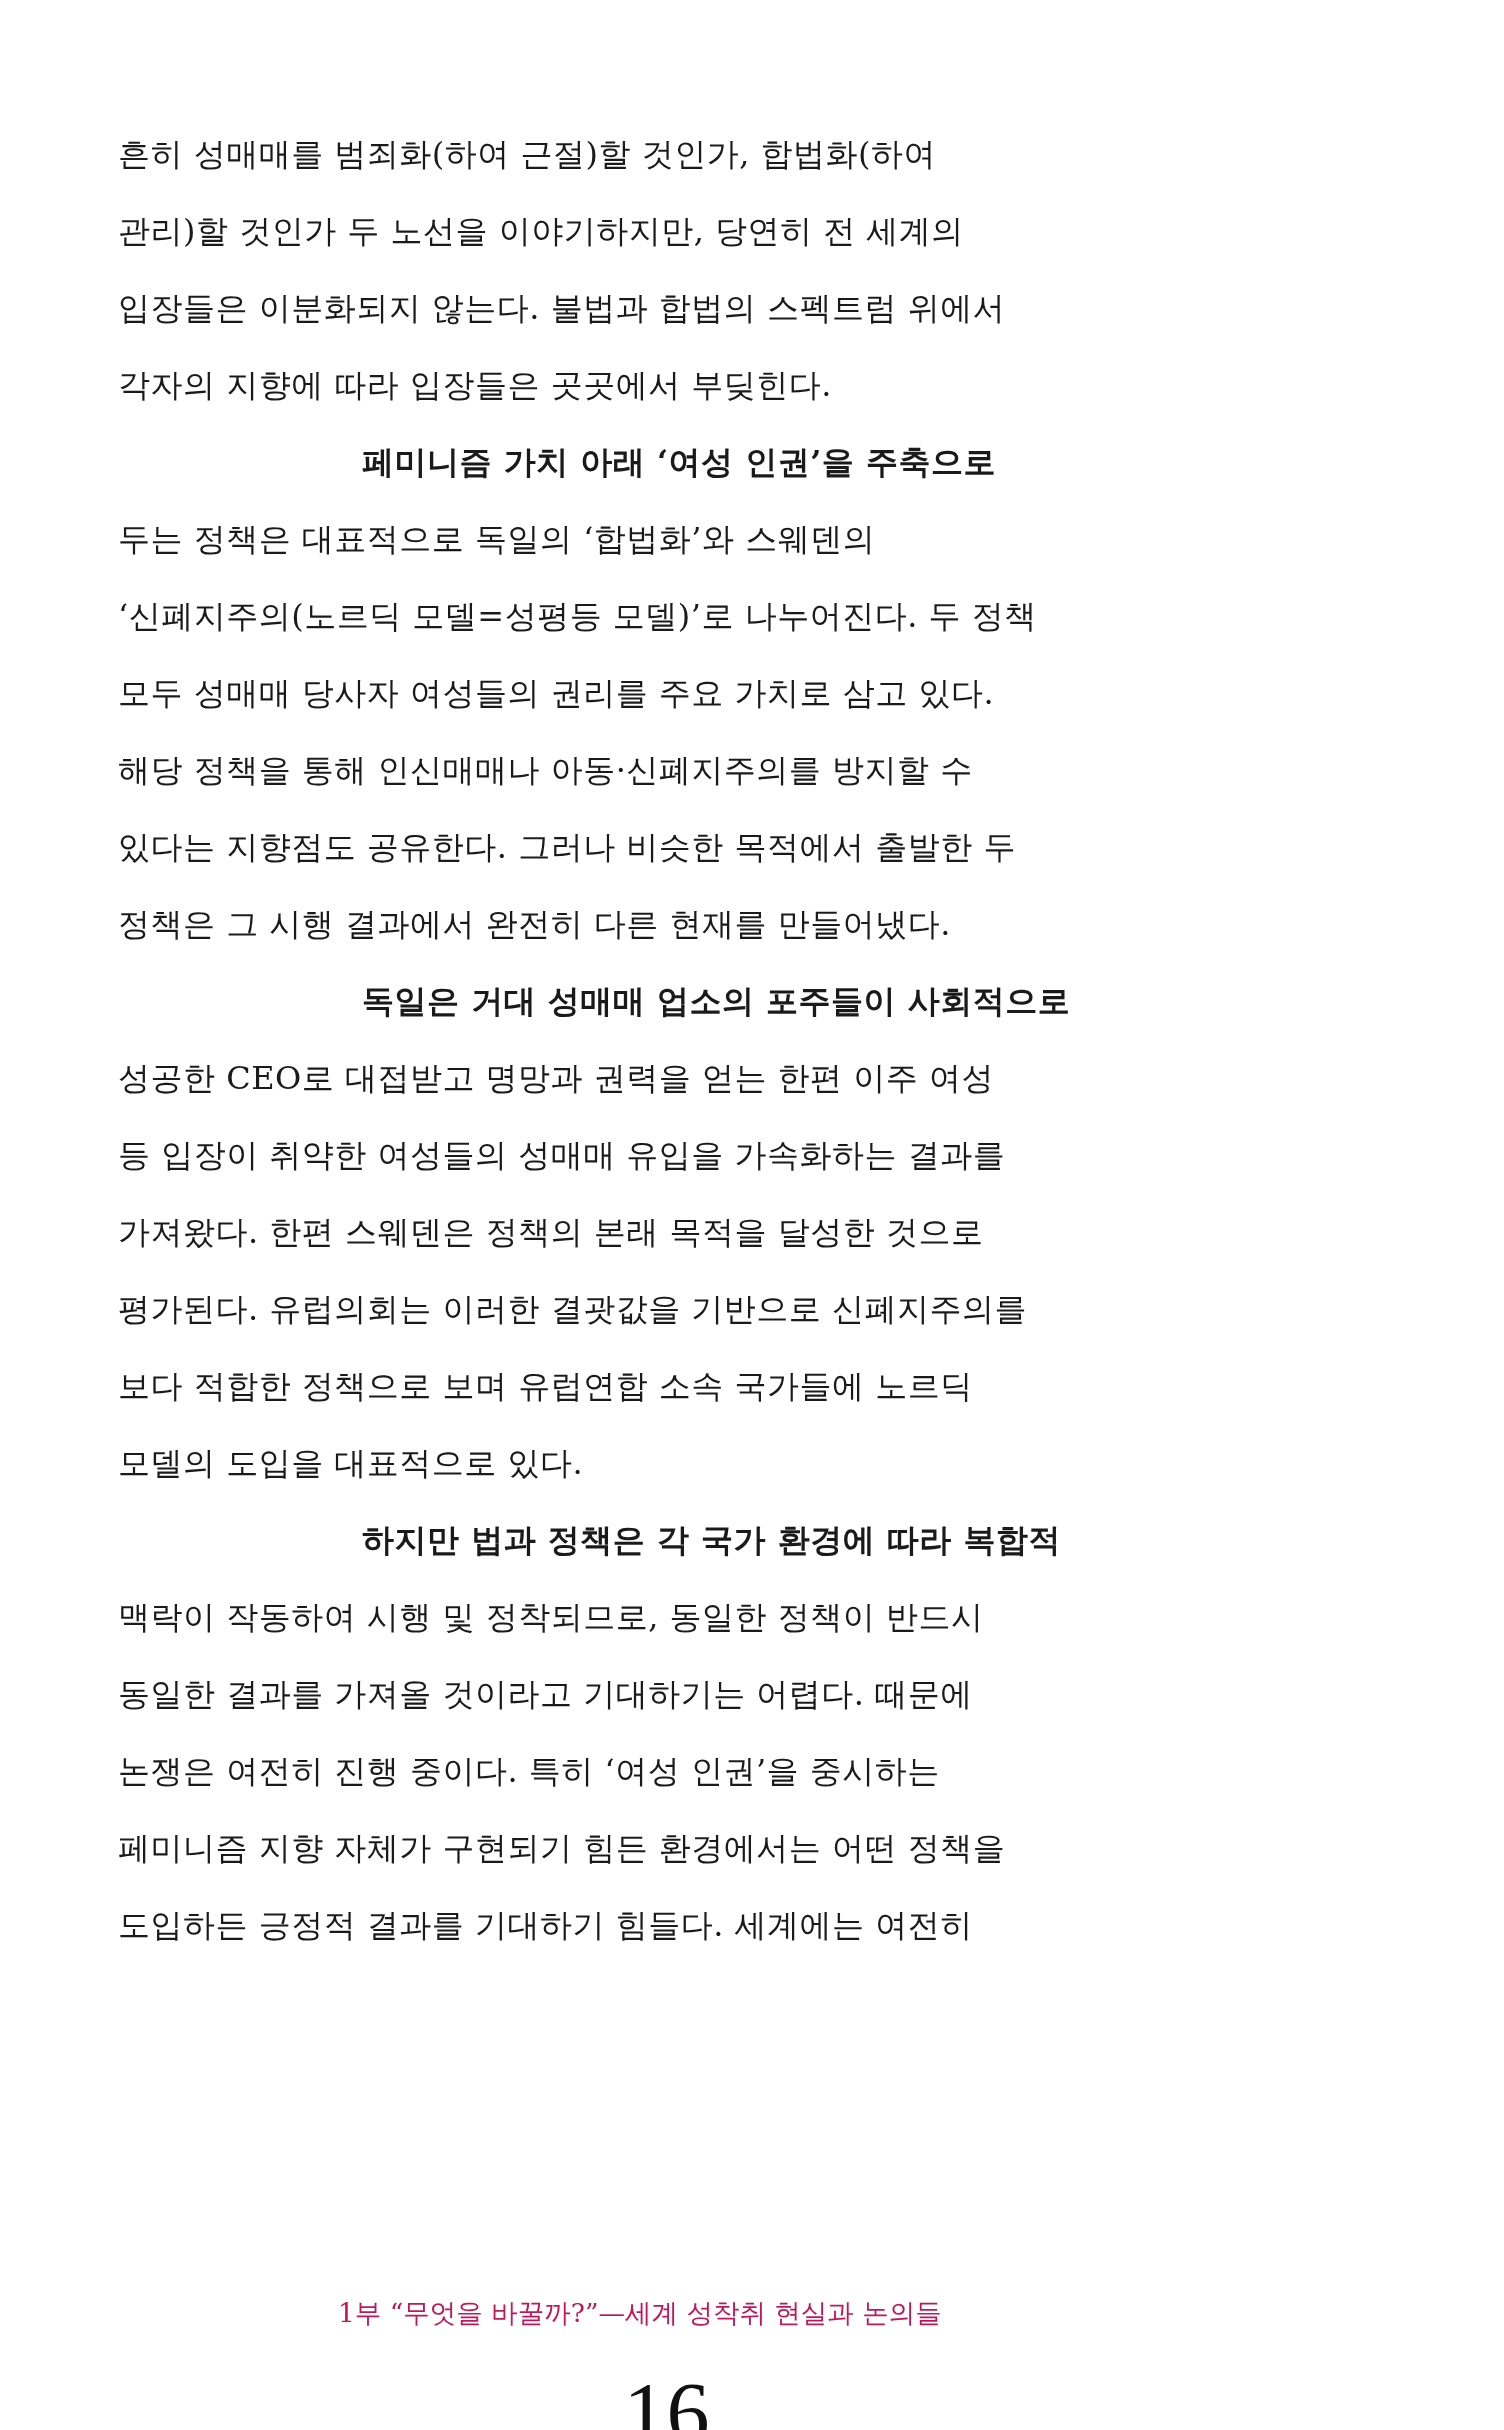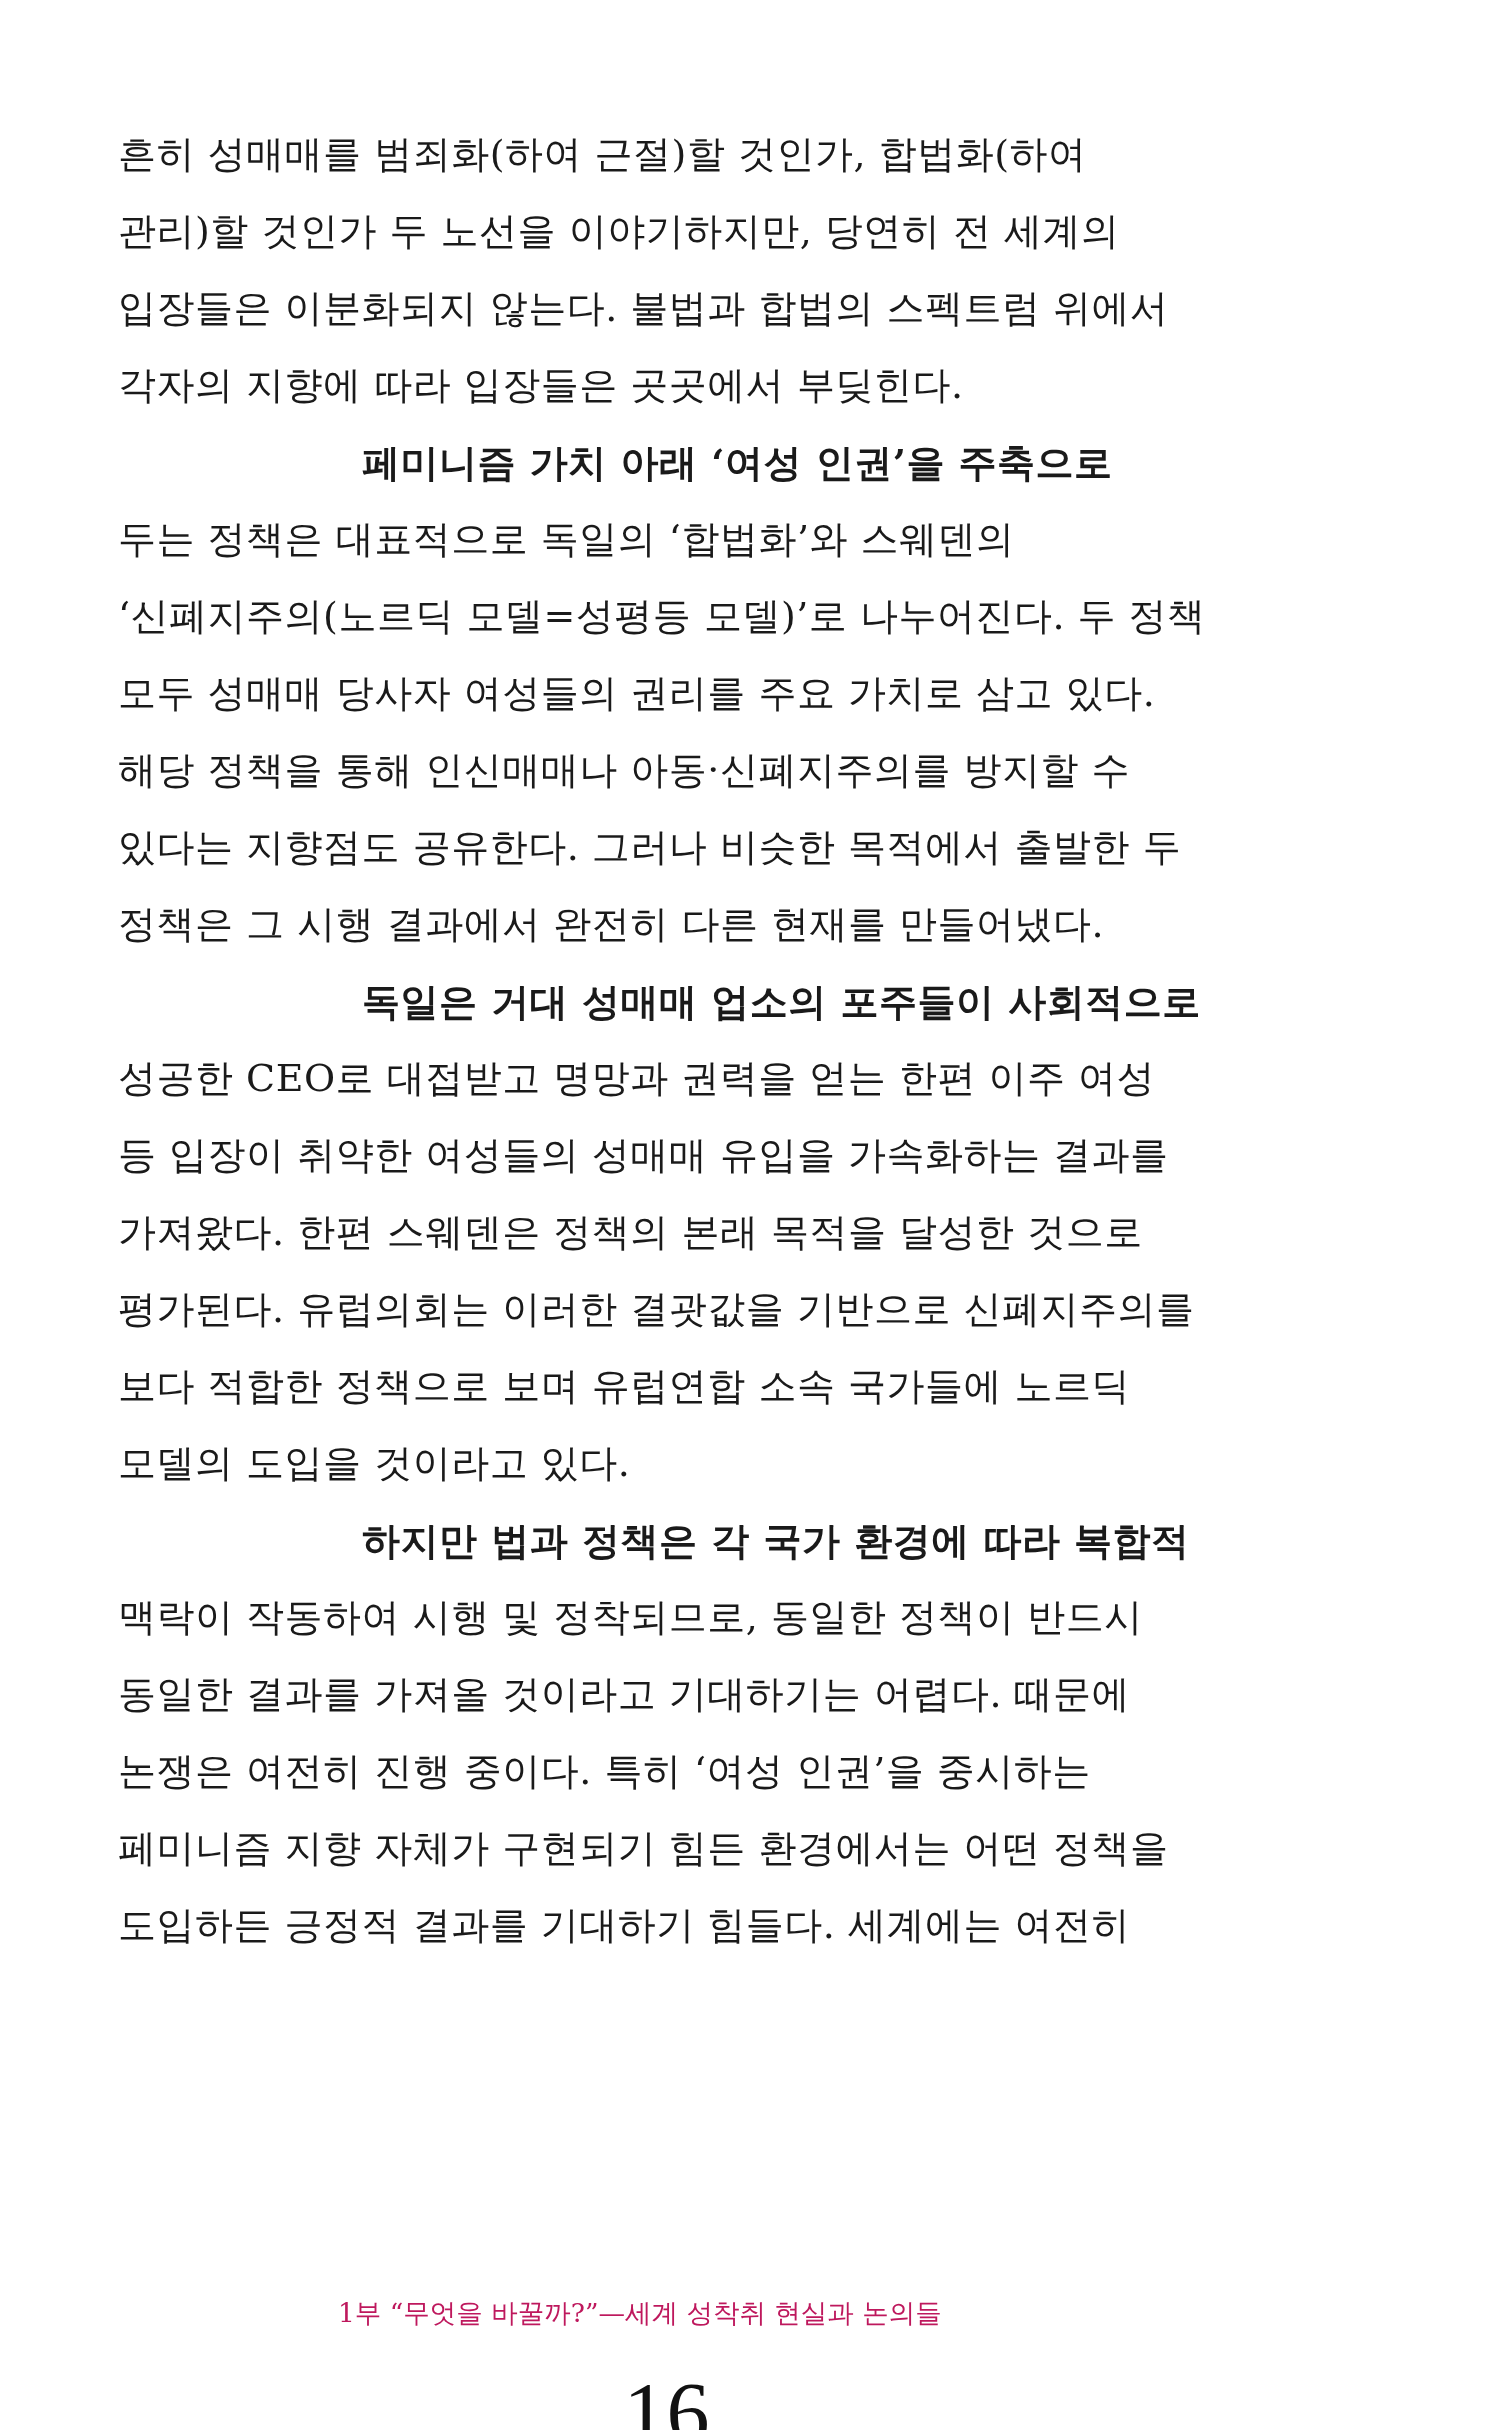--- a/index.html
+++ b/index.html
@@ -25,21 +25,21 @@
     .body-text {
       position: absolute;
       left: 118px;
       top: 116px;
       width: 1098px;
     }
     .line {
       display: block;
       height: 77px;
       line-height: 77px;
-      font-size: 38px;
+      font-size: 32px;
       white-space: nowrap;
       letter-spacing: 0.5px;
     }
     .line.indent {
       padding-left: 244px;
       font-weight: bold;
     }
     .running-footer {
       position: absolute;
       left: 338px;
@@ -78,21 +78,21 @@
     <span class="line">모두 성매매 당사자 여성들의 권리를 주요 가치로 삼고 있다.</span>
     <span class="line">해당 정책을 통해 인신매매나 아동·신폐지주의를 방지할 수</span>
     <span class="line">있다는 지향점도 공유한다. 그러나 비슷한 목적에서 출발한 두</span>
     <span class="line">정책은 그 시행 결과에서 완전히 다른 현재를 만들어냈다.</span>
     <span class="line indent">독일은 거대 성매매 업소의 포주들이 사회적으로</span>
     <span class="line">성공한 CEO로 대접받고 명망과 권력을 얻는 한편 이주 여성</span>
     <span class="line">등 입장이 취약한 여성들의 성매매 유입을 가속화하는 결과를</span>
     <span class="line">가져왔다. 한편 스웨덴은 정책의 본래 목적을 달성한 것으로</span>
     <span class="line">평가된다. 유럽의회는 이러한 결괏값을 기반으로 신폐지주의를</span>
     <span class="line">보다 적합한 정책으로 보며 유럽연합 소속 국가들에 노르딕</span>
-    <span class="line">모델의 도입을 것이라고 있다.</span>
+    <span class="line">모델의 도입을 대표적으로 있다.</span>
     <span class="line indent">하지만 법과 정책은 각 국가 환경에 따라 복합적</span>
     <span class="line">맥락이 작동하여 시행 및 정착되므로, 동일한 정책이 반드시</span>
     <span class="line">동일한 결과를 가져올 것이라고 기대하기는 어렵다. 때문에</span>
     <span class="line">논쟁은 여전히 진행 중이다. 특히 ‘여성 인권’을 중시하는</span>
     <span class="line">페미니즘 지향 자체가 구현되기 힘든 환경에서는 어떤 정책을</span>
     <span class="line">도입하든 긍정적 결과를 기대하기 힘들다. 세계에는 여전히</span>
   </div>
 
   <div class="running-footer">1부  “무엇을 바꿀까?”—세계 성착취 현실과 논의들</div>
   <div class="page-number">16</div>

